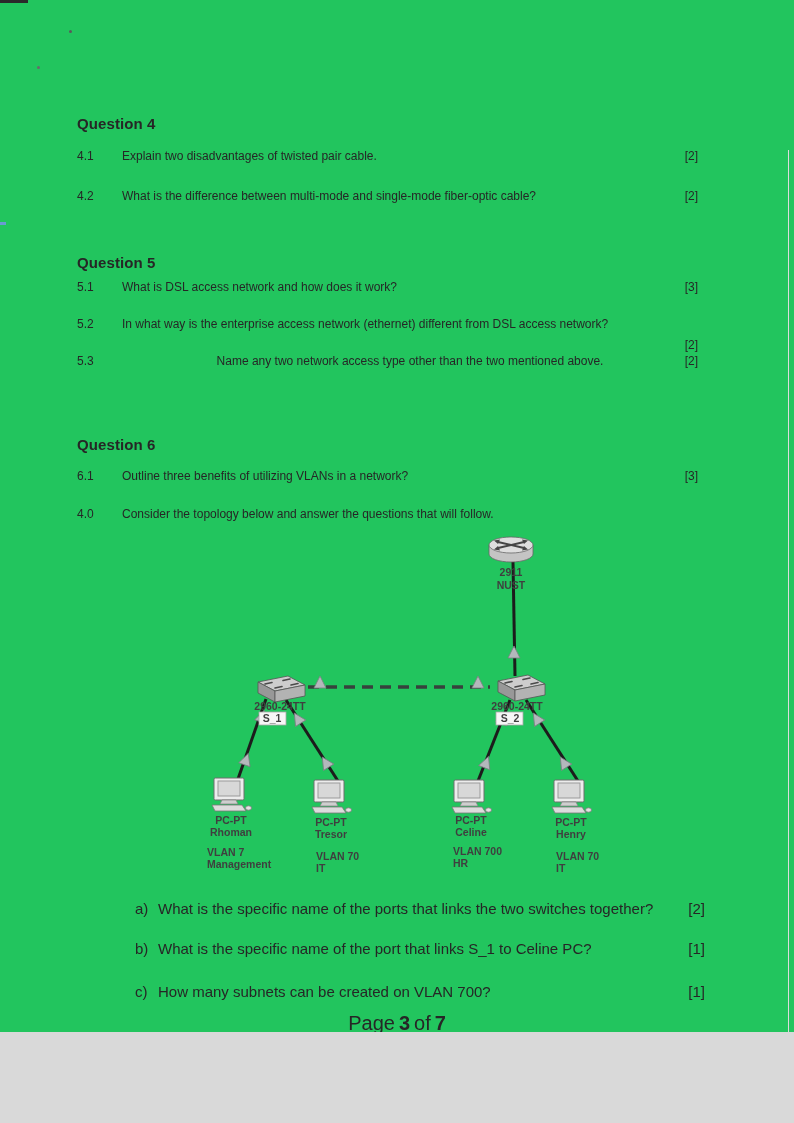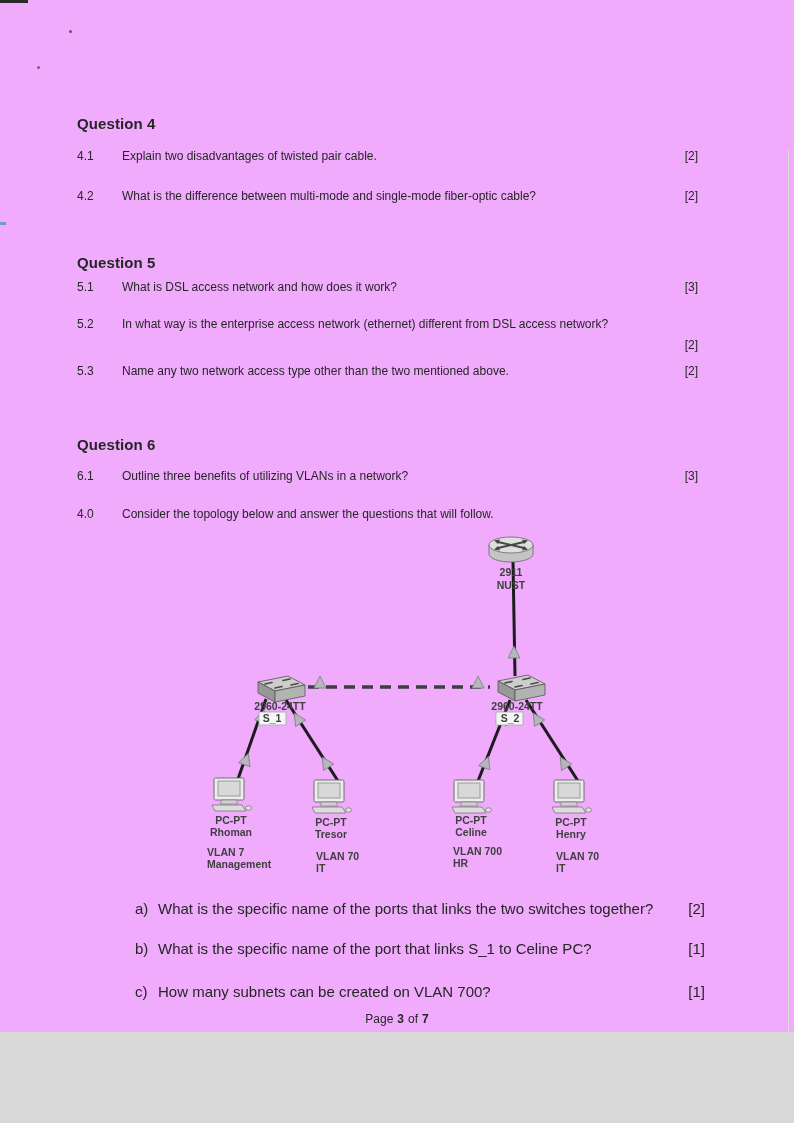--- a/index.html
+++ b/index.html
@@ -1,28 +1,28 @@
 <!DOCTYPE html>
 <html><head>
 <meta charset="utf-8">
 <style>
   html,body{margin:0;padding:0;background:#d9d9d9;}
-  .page{position:relative;width:794px;height:1032px;margin:0 auto;background:#f0abfc;
+  .page{position:relative;width:794px;height:1032px;margin:0 auto;background:#22c55e;
         font-family:"Liberation Sans",sans-serif;color:#262626;overflow:hidden;}
   
   .q-heading{position:absolute;left:77px;font-size:15px;font-weight:bold;letter-spacing:.1px;}
   .q-row{position:absolute;left:77px;right:96px;font-size:12px;line-height:1.25;}
   .q-num{position:absolute;left:0;top:0;}
   .q-text{display:block;margin-left:45px;white-space:nowrap;}
   .q-mark{position:absolute;right:0;top:0;}
   .q-mark.drop{top:21px;}
   .sub-row{position:absolute;left:135px;right:89px;font-size:15px;line-height:1.25;}
   .sub-letter{position:absolute;left:0;top:0;}
   .sub-text{display:block;margin-left:23px;white-space:nowrap;}
-  .footer{position:absolute;top:1012px;left:0;width:100%;text-align:center;font-size:12px;}
+  .footer{position:absolute;top:1012px;left:0;width:100%;text-align:center;font-size:20px;}
   .footer span{margin:0 2px;}
   .footer .b{font-weight:bold;}
   
   .diagram{position:absolute;left:180px;top:533px;width:440px;height:345px;}
   .diagram text{font-family:"Liberation Sans",sans-serif;font-size:10.5px;font-weight:700;fill:#3f3f3f;}
   
   .art{position:absolute;}
 </style>
 </head>
 <body>
@@ -56,21 +56,21 @@
   <div class="q-row" style="top:280px;">
     <span class="q-num">5.1</span>
     <span class="q-text">What is DSL access network and how does it work?</span>
     <span class="q-mark">[3]</span>
   </div>
   <div class="q-row" style="top:317px;">
     <span class="q-num">5.2</span>
     <span class="q-text">In what way is the enterprise access network (ethernet) different from DSL access network?</span>
     <span class="q-mark drop">[2]</span>
   </div>
-  <div class="q-row" style="top:364px;">
+  <div class="q-row" style="top:354px;text-align:center;">
     <span class="q-num">5.3</span>
     <span class="q-text">Name any two network access type other than the two mentioned above.</span>
     <span class="q-mark">[2]</span>
   </div>
 
   <div class="q-heading" style="top:436px;">Question 6</div>
   <div class="q-row" style="top:469px;">
     <span class="q-num">6.1</span>
     <span class="q-text">Outline three benefits of utilizing VLANs in a network?</span>
     <span class="q-mark">[3]</span>

